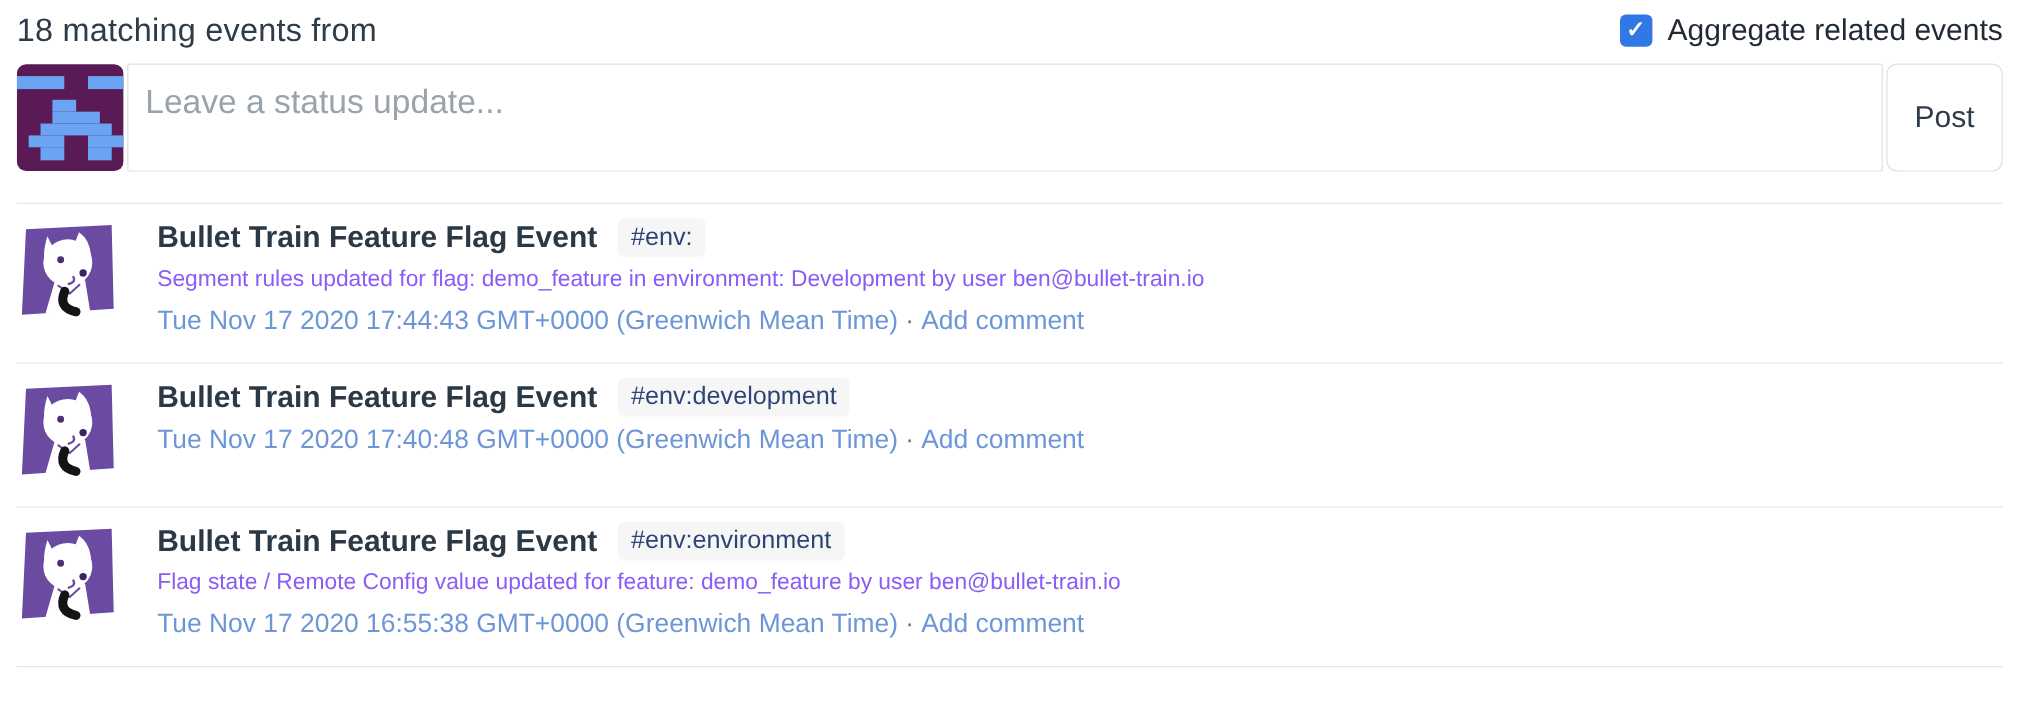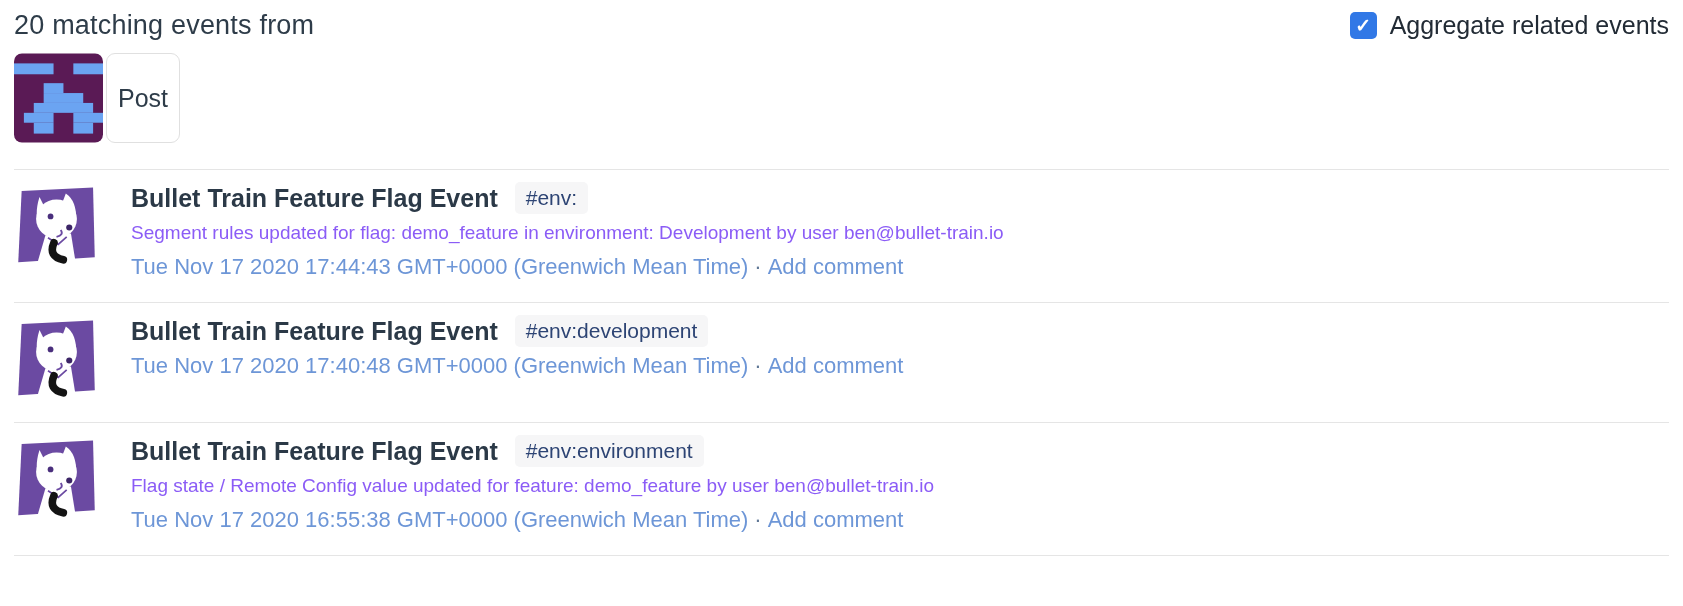--- a/index.html
+++ b/index.html
@@ -32,21 +32,21 @@
   .status-input {
     flex:1; margin-left:3px;
     border:1px solid #e0e0e0; border-radius:2px;
     font-family:"Liberation Sans", sans-serif;
     font-size:28px; color:#2e3c49;
     padding:14px 14px 40px 14px;
     outline:none;
   }
   .status-input::placeholder { color:#9aa2ab; }
   .post-button {
-    width:74px; margin-left:3px;
+    width:97px; margin-left:3px;
     background:#fff; border:1px solid #e0e0e0; border-radius:9px;
     font-family:"Liberation Sans", sans-serif;
     font-size:25px; color:#2e3c49;
     cursor:pointer;
   }
   
   .events { margin-top:26px; }
   .event {
     border-top:1px solid #e5e5e5;
     padding:10px 0 19px 0;
@@ -70,21 +70,21 @@
   .meta-sep { color:#5f7795; padding:0 6px; }
   .add-comment { color:#6d96d7; text-decoration:none; cursor:pointer; }
   .bottom-divider { border-top:1px solid #e5e5e5; height:0; }
 </style>
 </head>
 <body>
 
 <div class="page">
 
   <div class="header">
-    <div class="header-title">20 matching events from</div>
+    <div class="header-title">18 matching events from</div>
     <div class="aggregate">
       <div class="checkbox">✓</div>
       <div class="aggregate-label">Aggregate related events</div>
     </div>
   </div>
 
   <div class="composer">
     <svg class="identicon" viewBox="0 0 90 90">
       <rect x="0" y="0" width="90" height="90" rx="8" fill="#5a1a55"></rect>
       <g fill="#6ba4f2">
@@ -92,20 +92,21 @@
         <rect x="60" y="10" width="30" height="11"></rect>
         <rect x="30" y="30" width="20" height="10"></rect>
         <rect x="30" y="40" width="40" height="10"></rect>
         <rect x="20" y="50" width="60" height="10"></rect>
         <rect x="10" y="60" width="30" height="10"></rect>
         <rect x="60" y="60" width="30" height="10"></rect>
         <rect x="20" y="70" width="20" height="11"></rect>
         <rect x="60" y="70" width="20" height="11"></rect>
       </g>
     </svg>
+    <input class="status-input" type="text" placeholder="Leave a status update..." style="">
     <button class="post-button">Post</button>
   </div>
 
   <div class="events">
 
     <div class="event">
       <svg class="event-avatar" viewBox="0 0 100 100">
         <polygon points="9,7 93,3 95,85 5,91" fill="#6b4aa2"></polygon>
         <path d="M30,14 Q23,36 31,49 L42,38 Z" fill="#fff"></path>
         <path d="M61,10 Q74,19 73,41 L56,23 Z" fill="#fff"></path>

